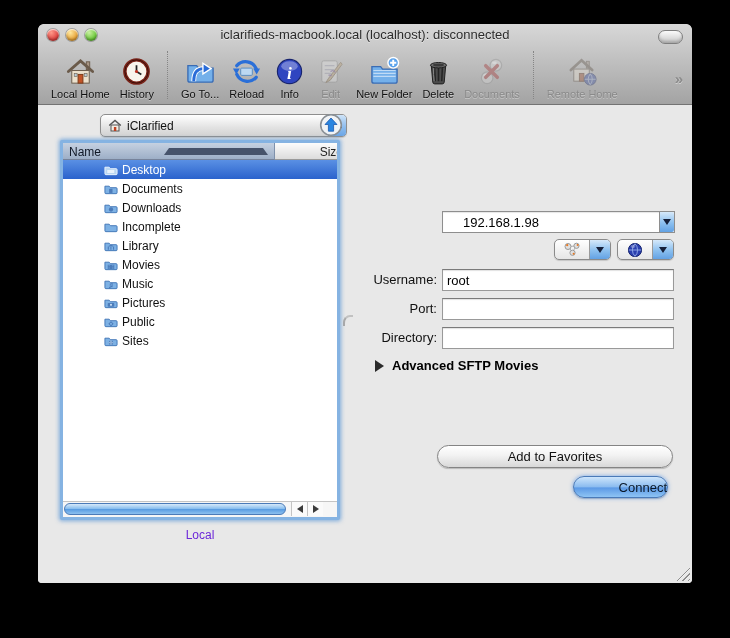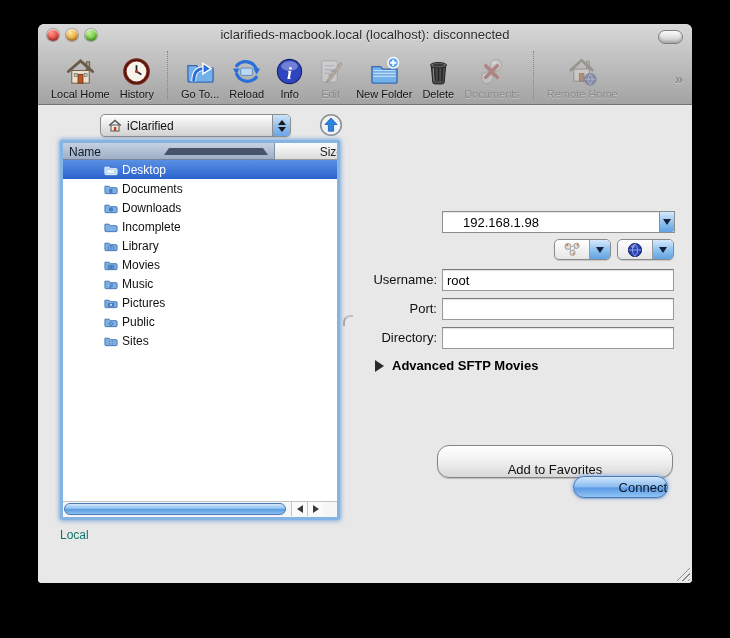--- a/index.html
+++ b/index.html
@@ -27,21 +27,21 @@
   .tbitem svg{width:31px;height:31px;margin-bottom:1px;}
   .tblabel{font-size:11px;color:#111;text-shadow:0 1px 0 rgba(255,255,255,.35);white-space:nowrap;}
   .tbitem.dis svg{opacity:.42;filter:grayscale(35%);}
   .tbitem.dis .tblabel{color:#8a8a8a;}
   .tbsep{border-left:1px dotted #858585;height:48px;margin:0 8px 1px 8px;}
   .tbmore{position:absolute;right:9px;top:24px;font-size:15px;font-weight:bold;color:#8b8b8b;
     text-shadow:0 1px 0 rgba(255,255,255,.4);}
   
   .content{position:absolute;top:81px;left:0;right:0;bottom:0;background:#e8e8e8;}
   
-  .popup{position:absolute;left:62px;top:9px;width:191px;height:23px;box-sizing:border-box;
+  .popup{position:absolute;left:62px;top:9px;width:247px;height:23px;box-sizing:border-box;
     border:1px solid #8e8e8e;border-radius:5px;background:linear-gradient(#ffffff,#e2e2e2 60%,#d2d2d2);
     display:flex;align-items:center;box-shadow:0 1px 1px rgba(0,0,0,.15);}
   .popup .ptext{font-size:12px;color:#111;margin-left:5px;flex:1;}
   .popup svg{margin-left:7px;}
   .stepper{width:17px;height:21px;border-left:1px solid #8e8e8e;border-radius:0 4px 4px 0;
     background:linear-gradient(#cfe4f8,#8fbdee 55%,#6ba6e6);display:flex;flex-direction:column;
     align-items:center;justify-content:center;gap:2px;}
   .stepper .up{width:0;height:0;border-left:4px solid transparent;border-right:4px solid transparent;border-bottom:5px solid #1a1a1a;}
   .stepper .dn{width:0;height:0;border-left:4px solid transparent;border-right:4px solid transparent;border-top:5px solid #1a1a1a;}
   .upbtn{position:absolute;left:281px;top:8px;width:24px;height:24px;}
@@ -64,43 +64,43 @@
   .fg{fill:#4c7cba;}
   .row.sel .fp{fill:#b9d6f2;stroke:#eef6ff;}
   .row.sel .fg{fill:#e8f2fc;}
   .hscroll{position:absolute;left:0;right:0;bottom:0;height:15px;background:#f6f6f6;border-top:1px solid #c4c4c4;}
   .hthumb{position:absolute;left:1px;top:1px;width:222px;height:12px;border-radius:7px;border:1px solid #4a7ab8;box-sizing:border-box;
     background:linear-gradient(#d6e9fa,#8cc0ef 45%,#5a9de2 55%,#8cc0ef);}
   .harrows{position:absolute;left:228px;top:0;display:flex;height:14px;}
   .harrow{width:15px;height:14px;border-left:1px solid #c4c4c4;display:flex;align-items:center;justify-content:center;background:#fafafa;}
   .tri-l{width:0;height:0;border-top:4px solid transparent;border-bottom:4px solid transparent;border-right:6px solid #3a3a3a;}
   .tri-r{width:0;height:0;border-top:4px solid transparent;border-bottom:4px solid transparent;border-left:6px solid #3a3a3a;}
-  .localcap{position:absolute;left:22px;top:423px;width:280px;text-align:left;font-size:12px;color:#0f766e;}
+  .localcap{position:absolute;left:22px;top:423px;width:280px;text-align:center;font-size:12px;color:#6d28d9;}
   .dimple{position:absolute;left:305px;top:210px;width:8px;height:9px;border-left:2px solid #9a9a9a;
     border-top:2px solid #b8b8b8;border-radius:70% 0 0 0;opacity:.8;}
   
   .flabel{position:absolute;left:250px;width:149px;text-align:right;font-size:13px;color:#111;line-height:22px;}
   .tfield{position:absolute;left:404px;width:232px;height:22px;box-sizing:border-box;border:1px solid #999;
     border-top-color:#7a7a7a;background:#fff;font-size:13px;font-family:"Liberation Sans",sans-serif;
     padding:0 4px;color:#000;box-shadow:inset 0 1px 1px rgba(0,0,0,.12);}
   .combo{position:absolute;left:404px;top:106px;width:233px;height:22px;box-sizing:border-box;border:1px solid #8e8e8e;
     background:#fff;display:flex;box-shadow:inset 0 1px 1px rgba(0,0,0,.1);}
   .combo input{flex:1;border:none;outline:none;font-size:13px;padding:0 20px;font-family:"Liberation Sans",sans-serif;background:transparent;}
   .combo .carrow{width:19px;border-left:1px solid #8e8e8e;background:linear-gradient(#d6e9fa,#8cc0ef 55%,#63a2e4);
     display:flex;align-items:center;justify-content:center;border-radius:0 2px 2px 0;}
   .dtri{width:0;height:0;border-left:4.5px solid transparent;border-right:4.5px solid transparent;border-top:6px solid #15203a;}
   .splitbtn{position:absolute;top:134px;width:57px;height:21px;box-sizing:border-box;border:1px solid #8a8a8a;border-radius:5px;
     background:linear-gradient(#ffffff,#e6e6e6);display:flex;overflow:hidden;box-shadow:0 1px 1px rgba(0,0,0,.15);}
   .splitbtn .icn{flex:1;display:flex;align-items:center;justify-content:center;}
   .splitbtn .arr{width:20px;border-left:1px solid #9a9a9a;background:linear-gradient(#d6e9fa,#8cc0ef 55%,#63a2e4);
     display:flex;align-items:center;justify-content:center;}
   .disclosure{position:absolute;left:337px;top:253px;display:flex;align-items:center;gap:8px;font-size:13px;font-weight:bold;color:#000;}
   .disc-tri{width:0;height:0;border-top:6px solid transparent;border-bottom:6px solid transparent;border-left:9px solid #2a2a2a;}
-  .favbtn{position:absolute;left:399px;top:340px;width:236px;height:33px;border-radius:12px;border:1px solid #848484;
-    box-sizing:border-box;background:linear-gradient(#ffffff,#f2f2f2 45%,#d8d8d8);display:flex;align-items:flex-end;justify-content:center;
+  .favbtn{position:absolute;left:399px;top:340px;width:236px;height:23px;border-radius:12px;border:1px solid #848484;
+    box-sizing:border-box;background:linear-gradient(#ffffff,#f2f2f2 45%,#d8d8d8);display:flex;align-items:center;justify-content:center;
     font-size:13px;color:#111;box-shadow:0 1px 1px rgba(0,0,0,.2);}
   .connbtn{position:absolute;left:535px;top:371px;width:95px;height:22px;border-radius:11px;border:1px solid #4a7ab8;
     box-sizing:border-box;background:linear-gradient(#cde5fb,#8dbdf0 48%,#5d9ae6 55%,#8ec4f4);display:flex;align-items:center;justify-content:flex-end;
     font-size:13px;color:#0a1828;box-shadow:0 0 4px rgba(90,150,230,.8), 0 1px 1px rgba(0,0,0,.2);}
   .grip{position:absolute;right:2px;bottom:2px;width:14px;height:14px;
     background:repeating-linear-gradient(135deg,rgba(0,0,0,0) 0 2px,#8e8e8e 2px 3px,#f0f0f0 3px 4px);
     clip-path:polygon(100% 0,100% 100%,0 100%);}
 </style>
 </head>
 <body>

